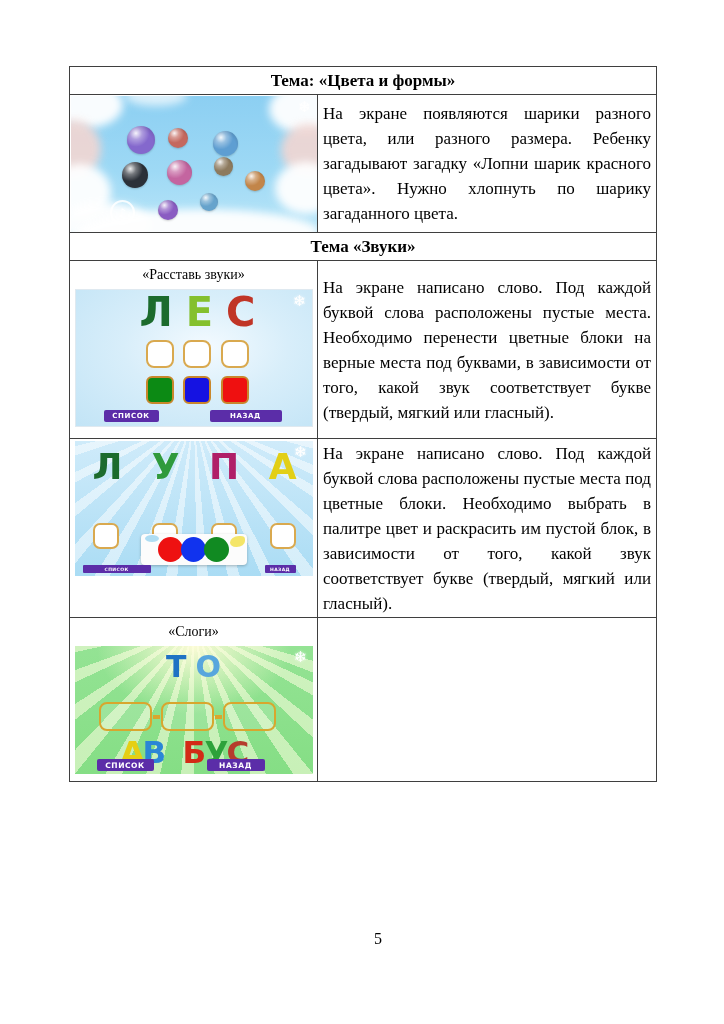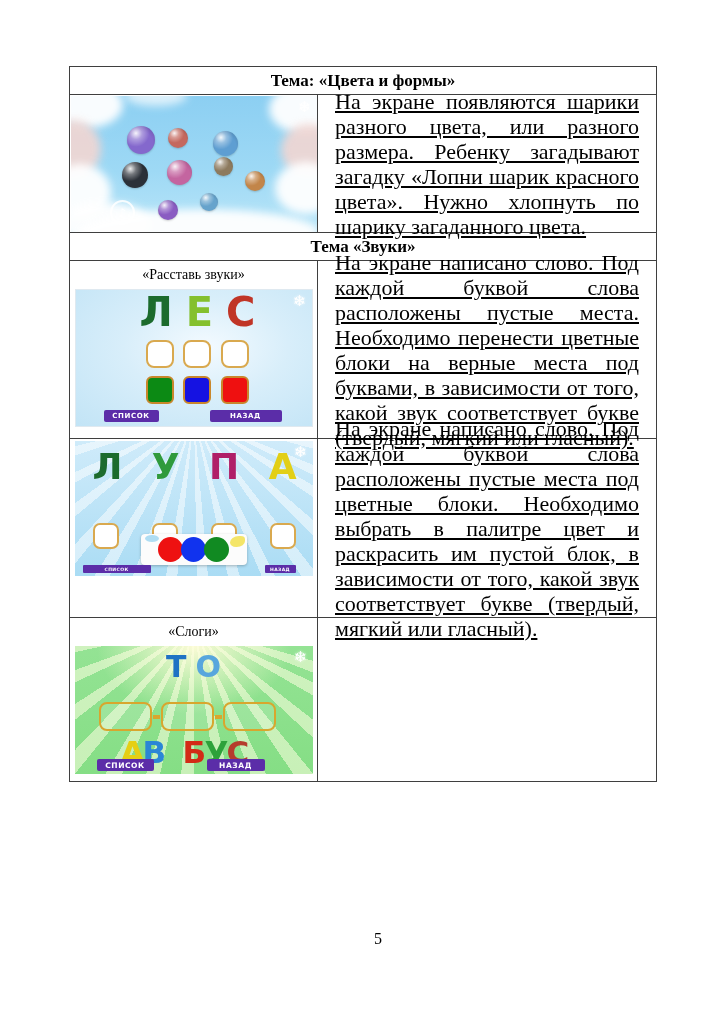--- a/index.html
+++ b/index.html
@@ -14,21 +14,21 @@
     border:1px solid #3f3f3f; background:#fff;
   }
   .hrow {
     height:28px; display:flex; align-items:center; justify-content:center;
     font-weight:bold; font-size:17px; border-bottom:1px solid #3f3f3f;text-align:center;
   }
   .crow { display:flex; border-bottom:1px solid #3f3f3f; }
   .crow.last { border-bottom:none; }
   .left-cell { width:248px; min-width:248px; border-right:1px solid #3f3f3f; position:relative; }
   .right-cell { flex:1; display:flex; align-items:center; padding:0 5px; }
-  .right-cell p { margin:12px; font-size:22px; line-height:25px; text-align:justify;text-decoration:underline; }
+  .right-cell p { margin:0; font-size:17px; line-height:25px; text-align:justify; }
   .caption { text-align:center; font-size:14px; margin-top:3px; line-height:22px; }
 
   .shot { position:relative; overflow:hidden; }
 
   
   .bubbles-shot {
     width:246px; height:136px; margin:1px auto 0;
     background:linear-gradient(180deg,#8ccff2 0%,#9ed9f5 55%,#b9e5f8 100%);
   }
   .cloud { position:absolute; background:#fff; border-radius:50%; filter:blur(4px); opacity:.95; z-index:1; }

